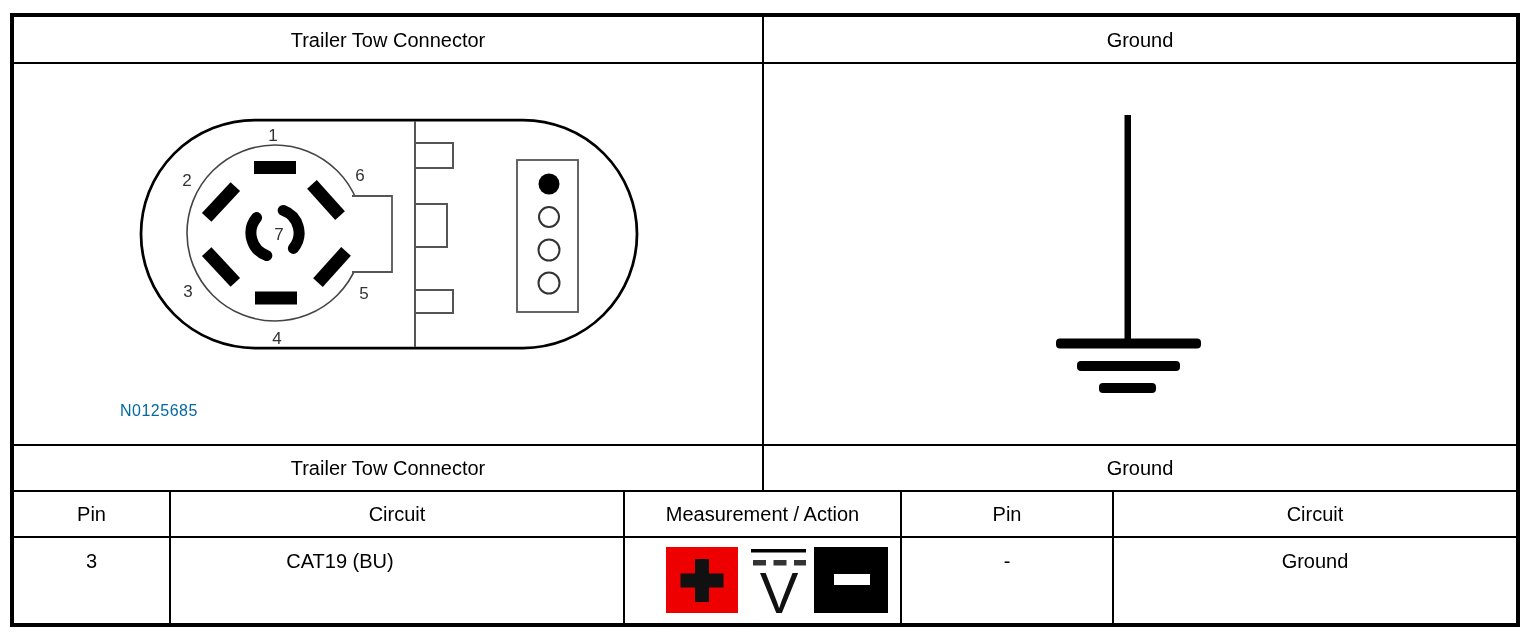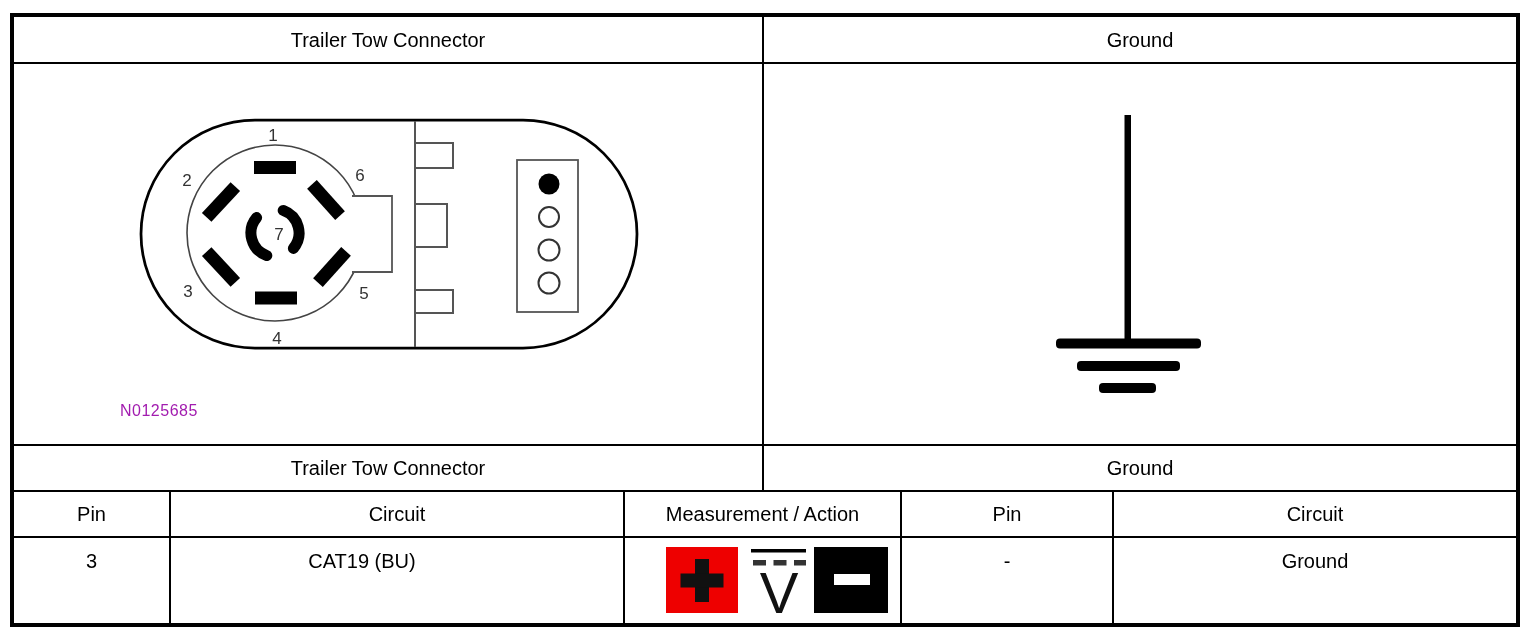--- a/index.html
+++ b/index.html
@@ -13,21 +13,21 @@
   }
   .hline{position:absolute;left:14px;width:1502px;height:2px;background:#000;}
   .vline{position:absolute;width:2px;background:#000;}
   .cell{
     position:absolute;display:flex;align-items:center;justify-content:center;
     font-size:20px;line-height:1.1;white-space:nowrap;
   }
   .cell.data{align-items:flex-start;padding-top:12px;box-sizing:border-box;}
   .cell.icons{align-items:flex-start;padding-top:3px;box-sizing:border-box;}
   .figid{
-    position:absolute;left:120px;top:402px;font-size:16px;color:#a21caf;
+    position:absolute;left:120px;top:402px;font-size:16px;color:#0369a1;
     letter-spacing:0.5px;
   }
   svg{display:block;}
   .pin-num{font-family:"Liberation Sans",sans-serif;font-size:17px;fill:#333;}
 </style>
 </head>
 <body>
 
 <div class="screen">
   <div class="frame"></div>
@@ -95,21 +95,21 @@
   <div class="cell" style="left:14px;top:446px;width:748px;height:44px;">Trailer Tow Connector</div>
   <div class="cell" style="left:764px;top:446px;width:752px;height:44px;">Ground</div>
 
   <div class="cell" style="left:14px;top:492px;width:155px;height:44px;">Pin</div>
   <div class="cell" style="left:171px;top:492px;width:452px;height:44px;">Circuit</div>
   <div class="cell" style="left:625px;top:492px;width:275px;height:44px;">Measurement / Action</div>
   <div class="cell" style="left:902px;top:492px;width:210px;height:44px;">Pin</div>
   <div class="cell" style="left:1114px;top:492px;width:402px;height:44px;">Circuit</div>
 
   <div class="cell data" style="left:14px;top:538px;width:155px;height:84px;">3</div>
-  <div class="cell data" style="left:182px;top:538px;width:360px;height:84px;">CAT19 (BU)</div>
+  <div class="cell data" style="left:160px;top:538px;width:360px;height:84px;">CAT19 (BU)</div>
   <div class="cell icons" style="left:625px;top:538px;width:275px;height:84px;">
     <svg width="252" height="76" viewBox="620 540 252 76">
 
       <g>
         <rect x="649" y="546" width="72" height="66" fill="#ee0000"></rect>
         <rect x="678" y="558" width="14" height="43" fill="#111"></rect>
         <rect x="663.5" y="572.5" width="43" height="14" fill="#111"></rect>
       </g>
 
       <g>

